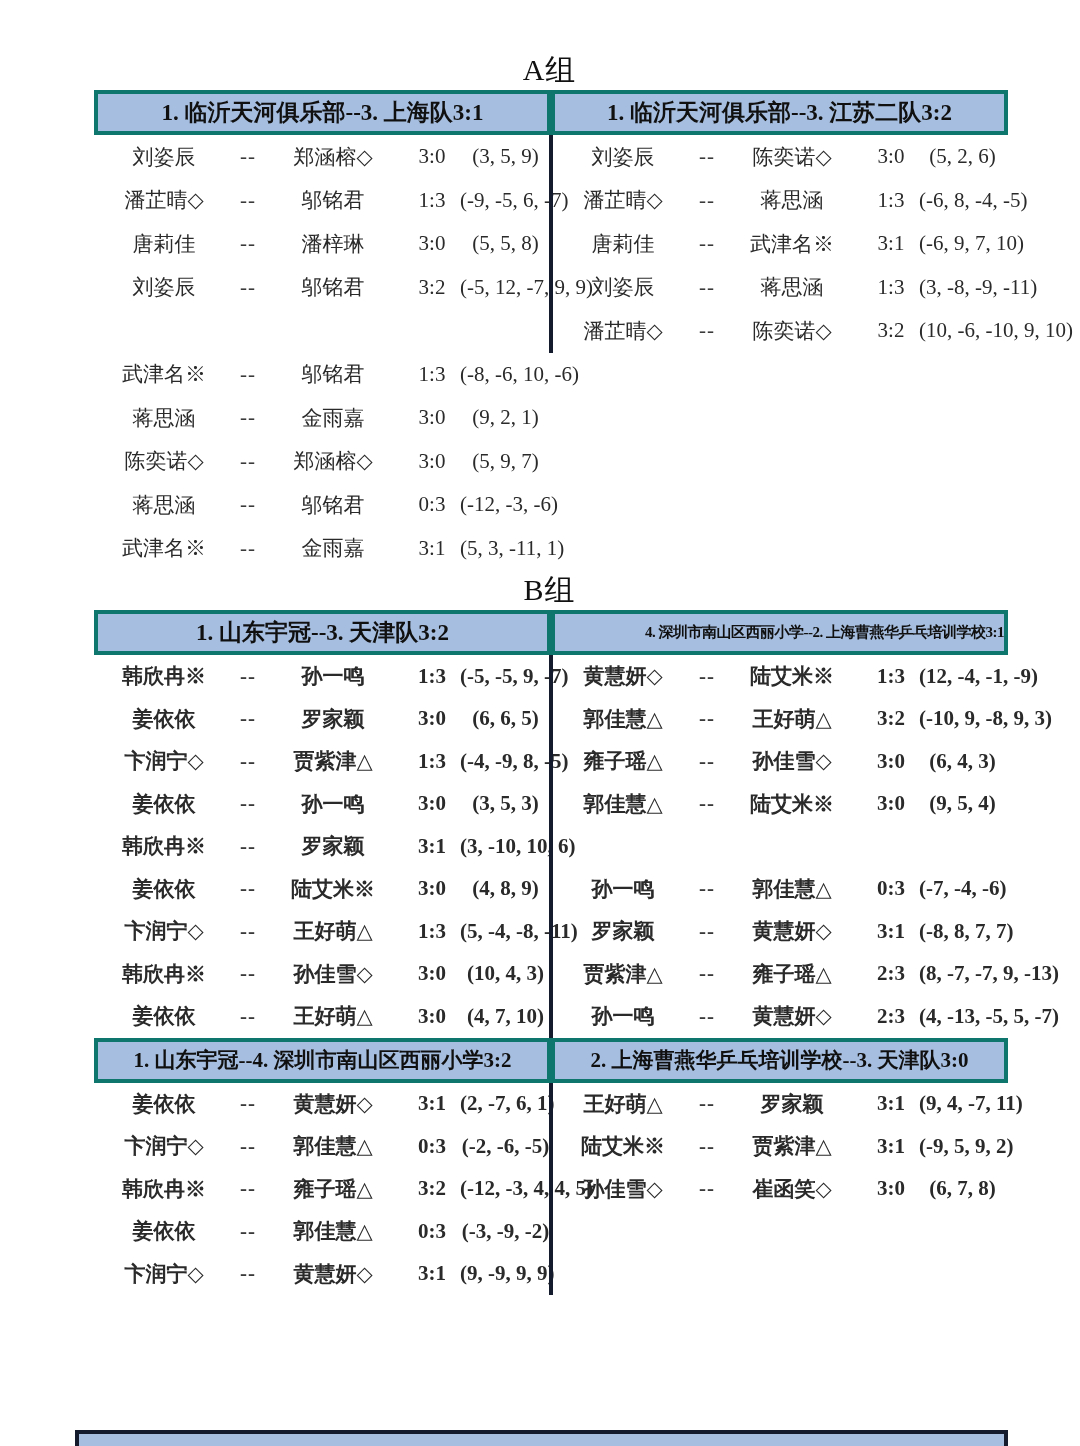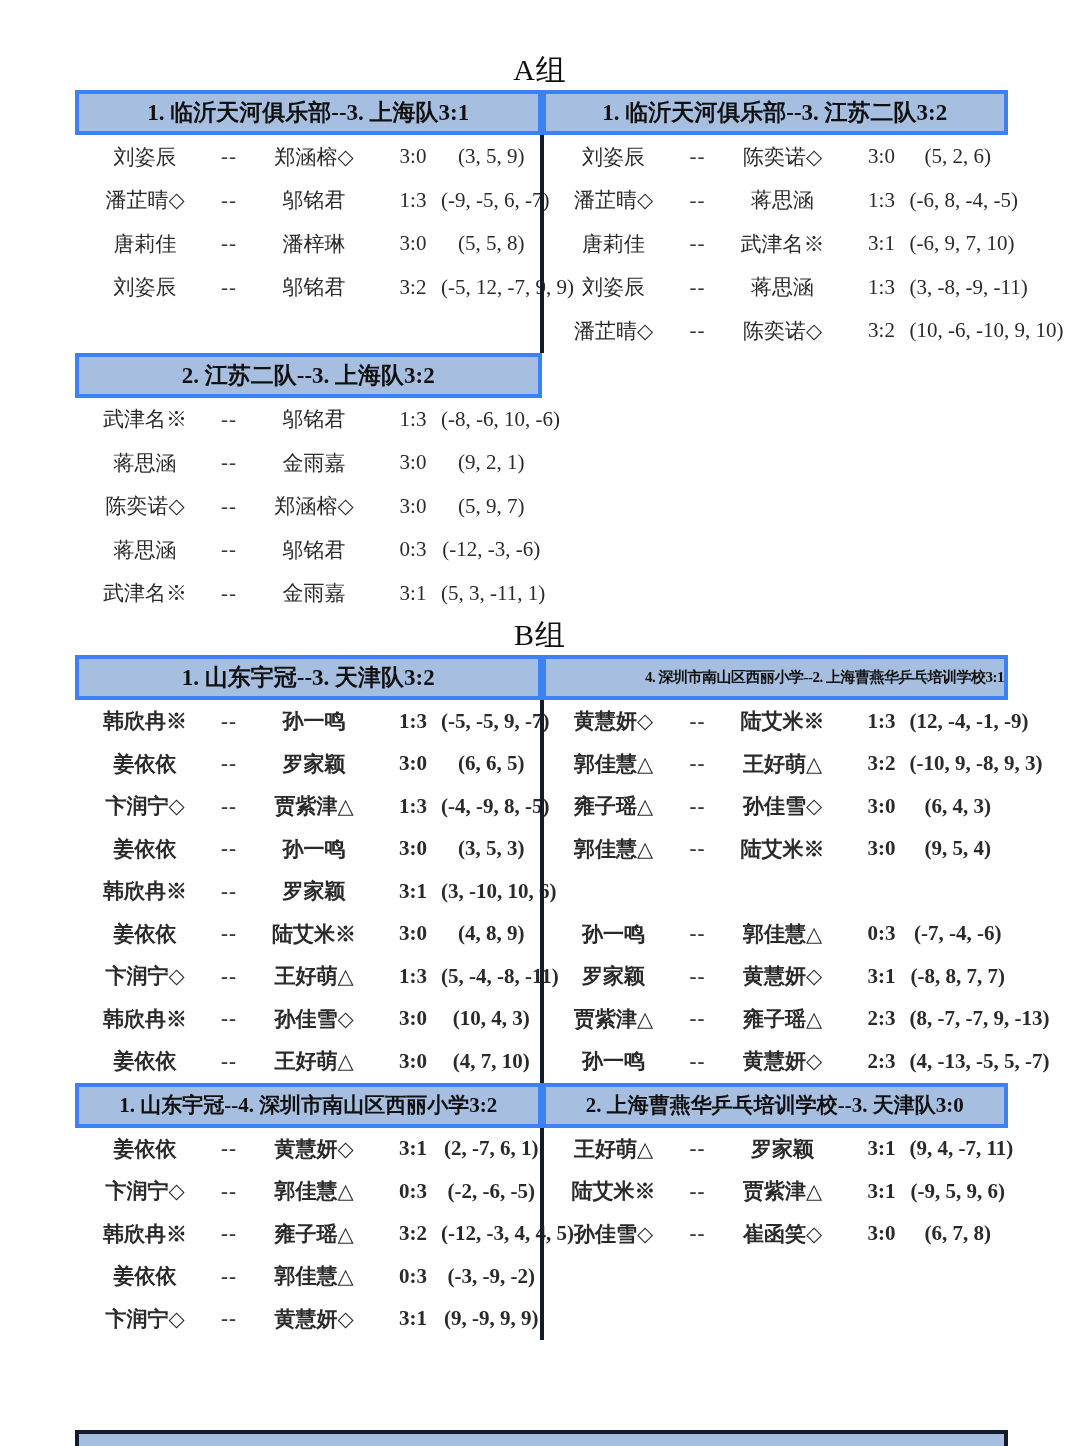--- a/index.html
+++ b/index.html
@@ -4,34 +4,34 @@
 <style>
   html,body{margin:0;padding:0;background:#ffffff;}
   .page{
     position:relative;
     width:1080px;height:1446px;
     background:#ffffff;
     overflow:hidden;
     font-family:"Liberation Serif","DejaVu Serif",serif;
     color:#262626;
   }
-  .content{padding-top:50px;}
+  .content{padding-top:50px;padding-left:19px;}
   .group-title{
     text-align:center;
     font-size:30px;
     line-height:40px;
     color:#111;
     letter-spacing:1px;
   }
   .grid{margin-left:75px;margin-right:72px;}
   .pair-headers{display:flex;}
   .hdr{
     box-sizing:border-box;
     width:50%;
-    border:4px solid #3b82f6;
+    border:4px solid #0f766e;
     background:#a6bedf;
     font-weight:bold;
     font-size:23px;
     color:#101010;
     text-align:center;
     height:45px;
     line-height:37px;
     white-space:nowrap;
     overflow:hidden;
   }
@@ -136,23 +136,20 @@
             <div class="match-row">
               <span class="cell p1">潘芷晴◇</span>
               <span class="cell sep">--</span>
               <span class="cell p2">陈奕诺◇</span>
               <span class="cell score">3:2</span>
               <span class="cell points">(10, -6, -10, 9, 10)</span>
             </div>
           </div>
       </div>
 
-      <div class="pair-headers">
-        <div class="hdr">2. 江苏二队--3. 上海队3:2</div>
-      </div>
       <div class="pair-rows">
         <div class="rows-col rows-a">
             <div class="match-row">
               <span class="cell p1">武津名※</span>
               <span class="cell sep">--</span>
               <span class="cell p2">邬铭君</span>
               <span class="cell score">1:3</span>
               <span class="cell points">(-8, -6, 10, -6)</span>
             </div>
             <div class="match-row">
@@ -375,21 +372,21 @@
               <span class="cell sep">--</span>
               <span class="cell p2">罗家颖</span>
               <span class="cell score">3:1</span>
               <span class="cell points">(9, 4, -7, 11)</span>
             </div>
             <div class="match-row">
               <span class="cell p1">陆艾米※</span>
               <span class="cell sep">--</span>
               <span class="cell p2">贾紫津△</span>
               <span class="cell score">3:1</span>
-              <span class="cell points">(-9, 5, 9, 6)</span>
+              <span class="cell points">(-9, 5, 9, 2)</span>
             </div>
             <div class="match-row">
               <span class="cell p1">孙佳雪◇</span>
               <span class="cell sep">--</span>
               <span class="cell p2">崔函笑◇</span>
               <span class="cell score">3:0</span>
               <span class="cell points">(6, 7, 8)</span>
             </div>
           </div>
       </div>

